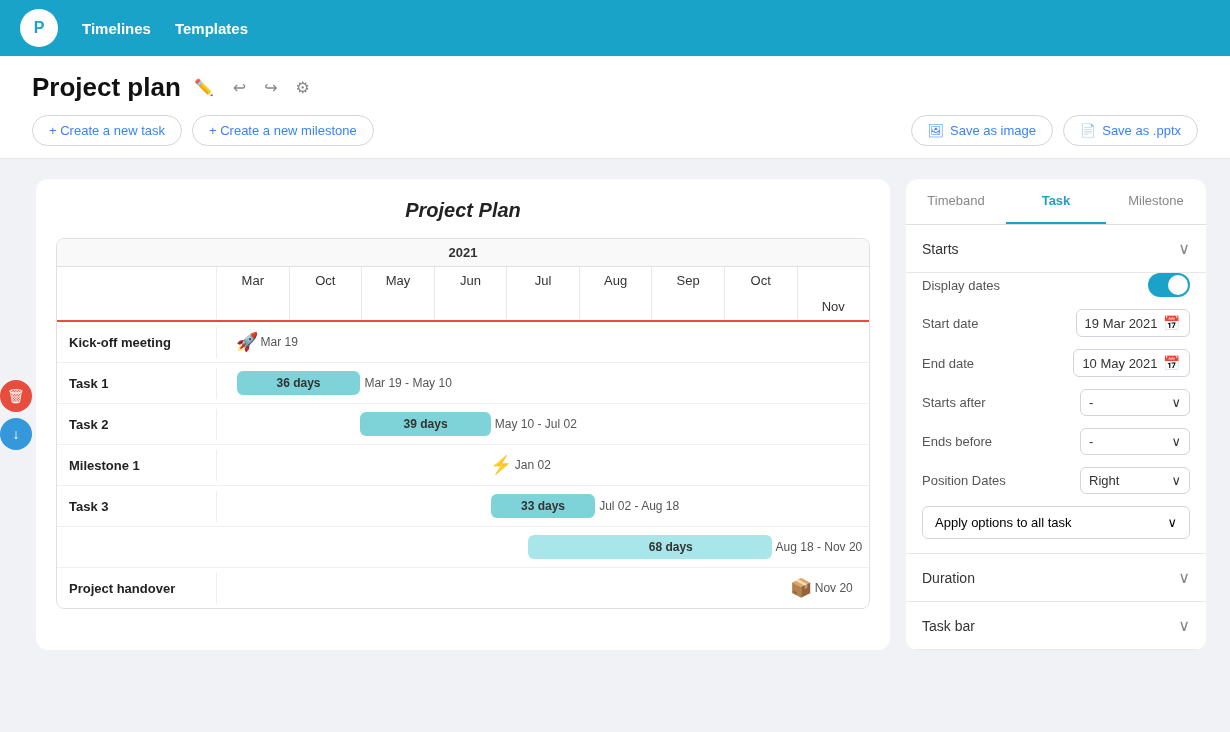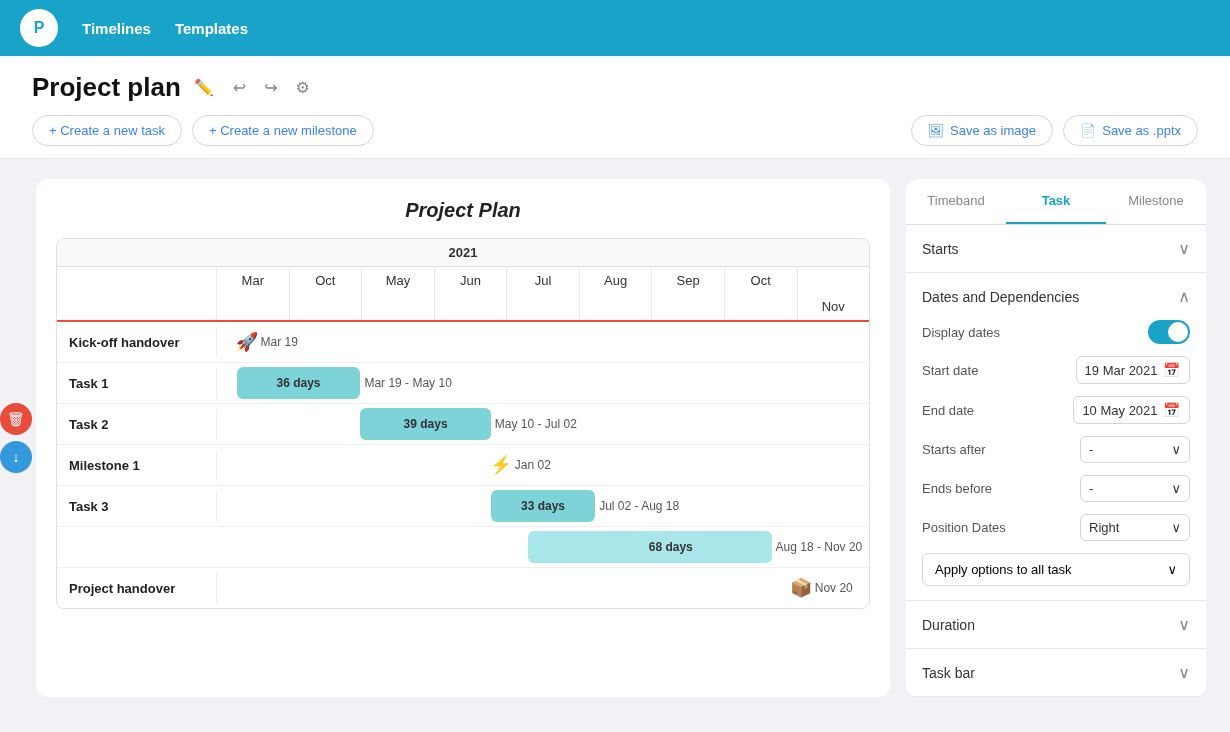--- a/index.html
+++ b/index.html
@@ -26,21 +26,21 @@
     .gantt-title { text-align: center; font-size: 20px; font-style: italic; font-weight: 700; margin-bottom: 16px; color: #222; }
     .gantt-chart { border: 1px solid #e0e0e0; border-radius: 8px; overflow: hidden; }
     .year-row { text-align: center; background: #f9f9f9; padding: 6px; font-size: 13px; font-weight: 600; border-bottom: 1px solid #e0e0e0; }
     .month-row { display: flex; border-bottom: 2px solid #e74c3c; background: white; }
     .month-cell { flex: 1; text-align: center; padding: 6px 2px; font-size: 13px; font-weight: 400; color: #333; border-right: 1px solid #e8e8e8; }
     .month-cell:last-child { border-right: none; margin-top: 26px; }
     .gantt-row { display: flex; align-items: center; border-bottom: 1px solid #f0f0f0; min-height: 40px; }
     .gantt-row:last-child { border-bottom: none; }
     .row-label { width: 160px; min-width: 160px; padding: 8px 12px; font-size: 13px; font-weight: 600; color: #222; border-right: 1px solid #eee; }
     .row-content { flex: 1; position: relative; height: 40px; display: flex; align-items: center; }
-    .bar { height: 32px; border-radius: 6px; background: #7dd3d8; display: flex; align-items: center; justify-content: center; font-size: 12px; font-weight: 600; color: #333; white-space: nowrap; position: absolute; }
+    .bar { height: 24px; border-radius: 6px; background: #7dd3d8; display: flex; align-items: center; justify-content: center; font-size: 12px; font-weight: 600; color: #333; white-space: nowrap; position: absolute; }
     .bar-label-outside { position: absolute; font-size: 12px; color: #555; white-space: nowrap; }
     .milestone-icon { position: absolute; font-size: 18px; }
     .milestone-date { position: absolute; font-size: 12px; color: #555; }
 
     
     .floating-btns { position: absolute; left: 0; top: 50%; transform: translateY(-50%); display: flex; flex-direction: column; gap: 6px; z-index: 10; }
     .float-btn-red { background: #e74c3c; border: none; border-radius: 50%; width: 32px; height: 32px; cursor: pointer; display: flex; align-items: center; justify-content: center; color: white; font-size: 14px; }
     .float-btn-blue { background: #3498db; border: none; border-radius: 50%; width: 32px; height: 32px; cursor: pointer; display: flex; align-items: center; justify-content: center; color: white; font-size: 14px; }
 
     
@@ -126,21 +126,21 @@
         <div class="month-cell">May</div>
         <div class="month-cell">Jun</div>
         <div class="month-cell">Jul</div>
         <div class="month-cell">Aug</div>
         <div class="month-cell">Sep</div>
         <div class="month-cell">Oct</div>
         <div class="month-cell">Nov</div>
       </div>
 
       <div class="gantt-row">
-        <div class="row-label">Kick-off handover</div>
+        <div class="row-label">Kick-off meeting</div>
         <div class="row-content">
           <span class="milestone-icon" style="left:3%;">🚀</span>
           <span class="milestone-date" style="left:calc(3% + 24px);">Mar 19</span>
         </div>
       </div>
 
       <div class="gantt-row">
         <div class="row-label">Task 1</div>
         <div class="row-content">
           <div class="bar bar-teal" style="left:3%;width:19%;">36 days</div>
@@ -198,24 +198,20 @@
     </div>
 
     <div class="panel-section">
       <div class="panel-section-header">
         <span>Starts</span>
         <span class="chevron">∨</span>
       </div>
     </div>
 
     <div class="panel-section">
-      <div class="panel-section-header">
-        <span>Dates and Dependencies</span>
-        <span class="chevron">∧</span>
-      </div>
       <div class="section-content">
 
         <div class="field-row">
           <span class="field-label">Display dates</span>
           <div class="toggle-wrap">
             <div class="toggle">
               <div class="toggle-knob"></div>
             </div>
           </div>
         </div>

